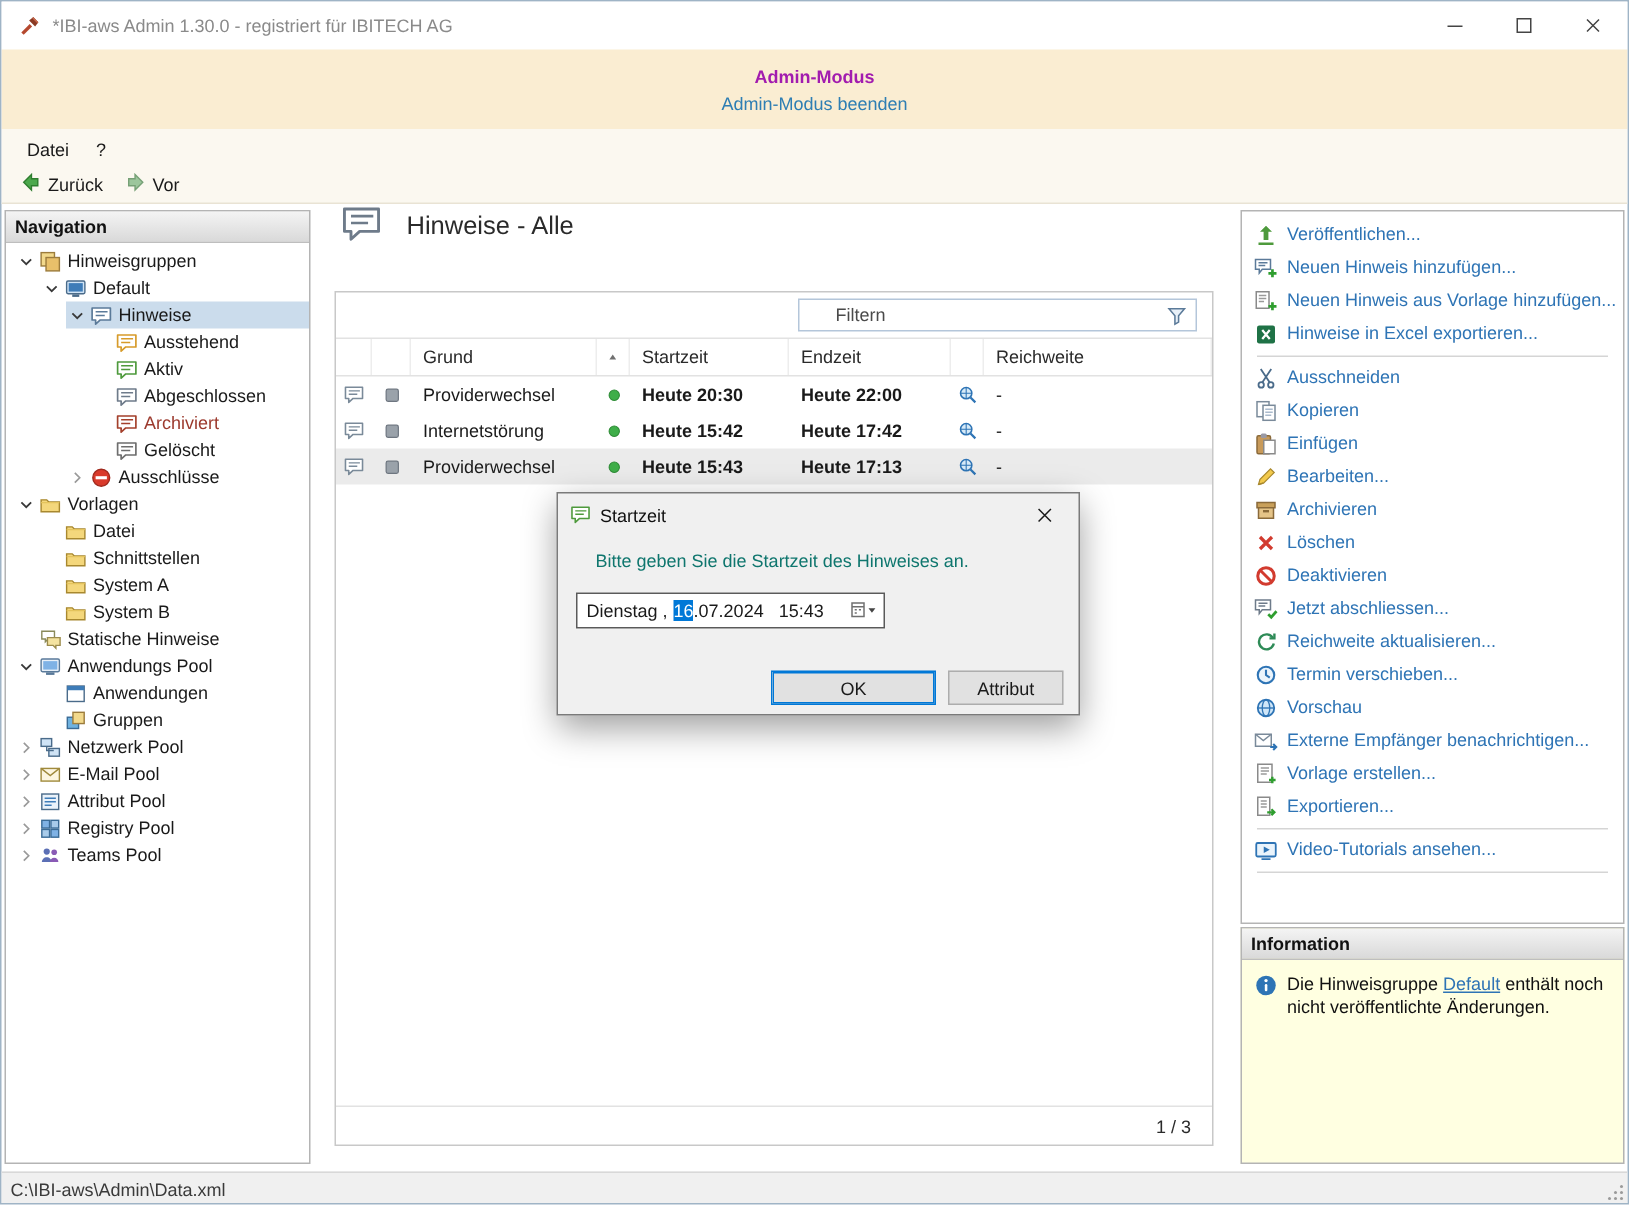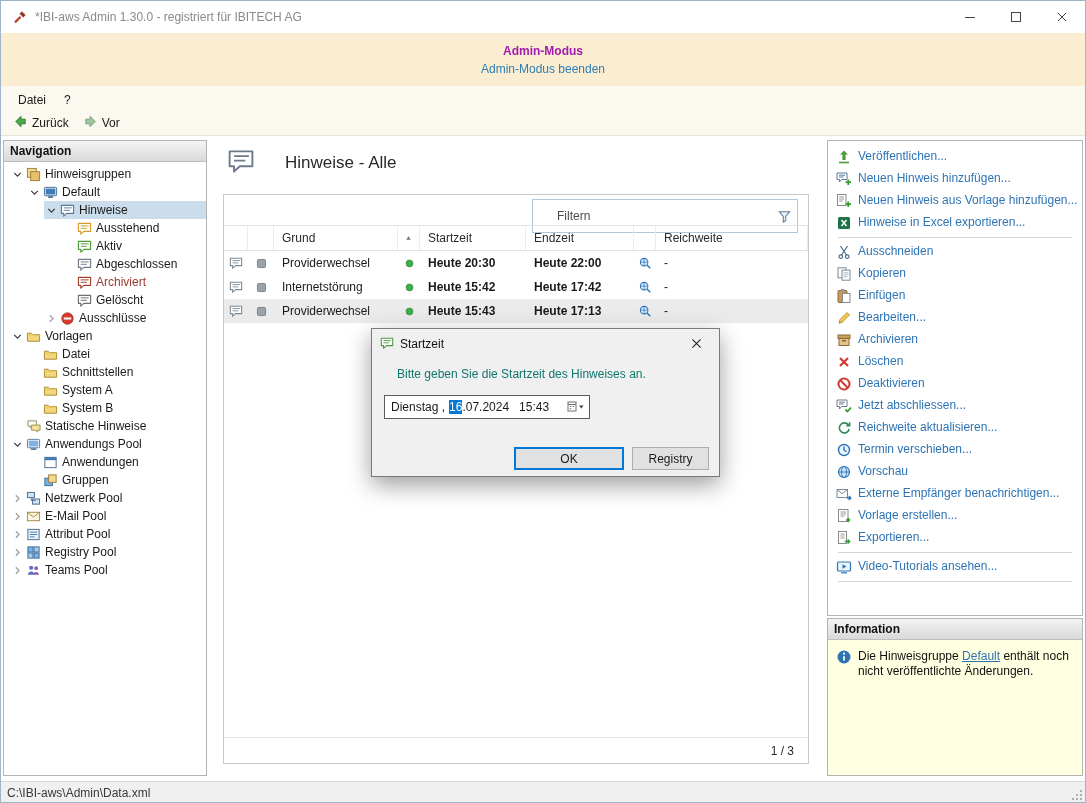--- a/index.html
+++ b/index.html
@@ -32,24 +32,24 @@
   .nav-panel{position:absolute;left:2px;top:139px;width:204px;height:636px;background:#fff;border:1px solid #B4B4B4;overflow:hidden;}
   .tree{padding-top:3px;}
   .tree-item{display:flex;align-items:center;height:18px;}
   .ti-main{display:flex;align-items:center;flex:1;height:18px;padding-left:1px;}
   .tree-item.selected .ti-main{background:#CBDCEC;}
   .chevron{width:14px;height:13px;display:inline-flex;align-items:center;flex:0 0 14px;}
   .tree-icon{width:15px;height:15px;display:inline-flex;margin:0 4px 0 1px;flex:0 0 15px;}
   .tree-label{white-space:nowrap;}
 
   
-  .main-title-row{position:absolute;left:224px;top:146px;display:flex;align-items:center;gap:28px;}
+  .main-title-row{position:absolute;left:224px;top:134px;display:flex;align-items:center;gap:14px;}
   .main-title{font-size:17px;color:#2A2A2A;}
   .table-container{position:absolute;left:222px;top:193px;width:586px;height:570px;background:#fff;border:1px solid #C8C8C8;}
-  .filter-box{position:absolute;top:4px;right:10px;width:266px;height:34px;border:1px solid #B4C6DA;display:flex;align-items:center;background:#fff;}
+  .filter-box{position:absolute;top:4px;right:10px;width:266px;height:22px;border:1px solid #B4C6DA;display:flex;align-items:center;background:#fff;}
   .filter-text{color:#4A4A4A;padding-left:24px;flex:1;}
   .filter-icon{margin-right:5px;display:inline-flex;}
   .grid-header{position:absolute;top:30px;left:0;width:100%;height:26px;display:grid;grid-template-columns:24px 26px 124px 22px 106px 108px 22px auto;align-items:stretch;border-top:1px solid #E2E2E2;border-bottom:1px solid #E2E2E2;color:#2A2A2A;}
   .grid-header>div{display:flex;align-items:center;border-right:1px solid #EDEDED;padding-left:8px;}
   .grid-header>div.hc-icon{justify-content:center;padding-left:0;}
   .rows{position:absolute;top:56px;left:0;width:100%;}
   .grid-row{height:24px;display:grid;grid-template-columns:24px 26px 124px 22px 106px 108px 22px auto;align-items:center;}
   .grid-row.selected{background:#EBEBEB;}
   .cell{padding-left:8px;white-space:nowrap;}
   .cell-time{font-weight:bold;}
@@ -652,21 +652,21 @@
       <span class="dt-btn">
         <svg width="18" height="14" viewBox="0 0 18 14">
             <rect x="1" y="2" width="8" height="9" fill="#fff" stroke="#707070"></rect>
             <path d="M1 4.5h8" stroke="#707070"></path>
             <path d="M2.8 6.5h1.4M5.6 6.5h1.4M2.8 8.6h1.4" stroke="#707070"></path>
             <path d="M12 5.5l2.3 3 2.3-3z" fill="#444"></path>
           </svg>
       </span>
     </div>
     <div class="btn btn-ok">OK</div>
-    <div class="btn btn-cancel">Registry</div>
+    <div class="btn btn-cancel">Attribut</div>
   </div>
 
   <div class="actions-panel">
     <div id="actions-list">
         <div class="action-item">
           <span class="action-icon">
             <svg width="16" height="16" viewBox="0 0 16 16">
               <path d="M8 1.5l4 4H9.6V11H6.4V5.5H4z" fill="#4E9A3C"></path>
               <path d="M3 13.5h10" stroke="#4E9A3C" stroke-width="1.6"></path>
             </svg>

